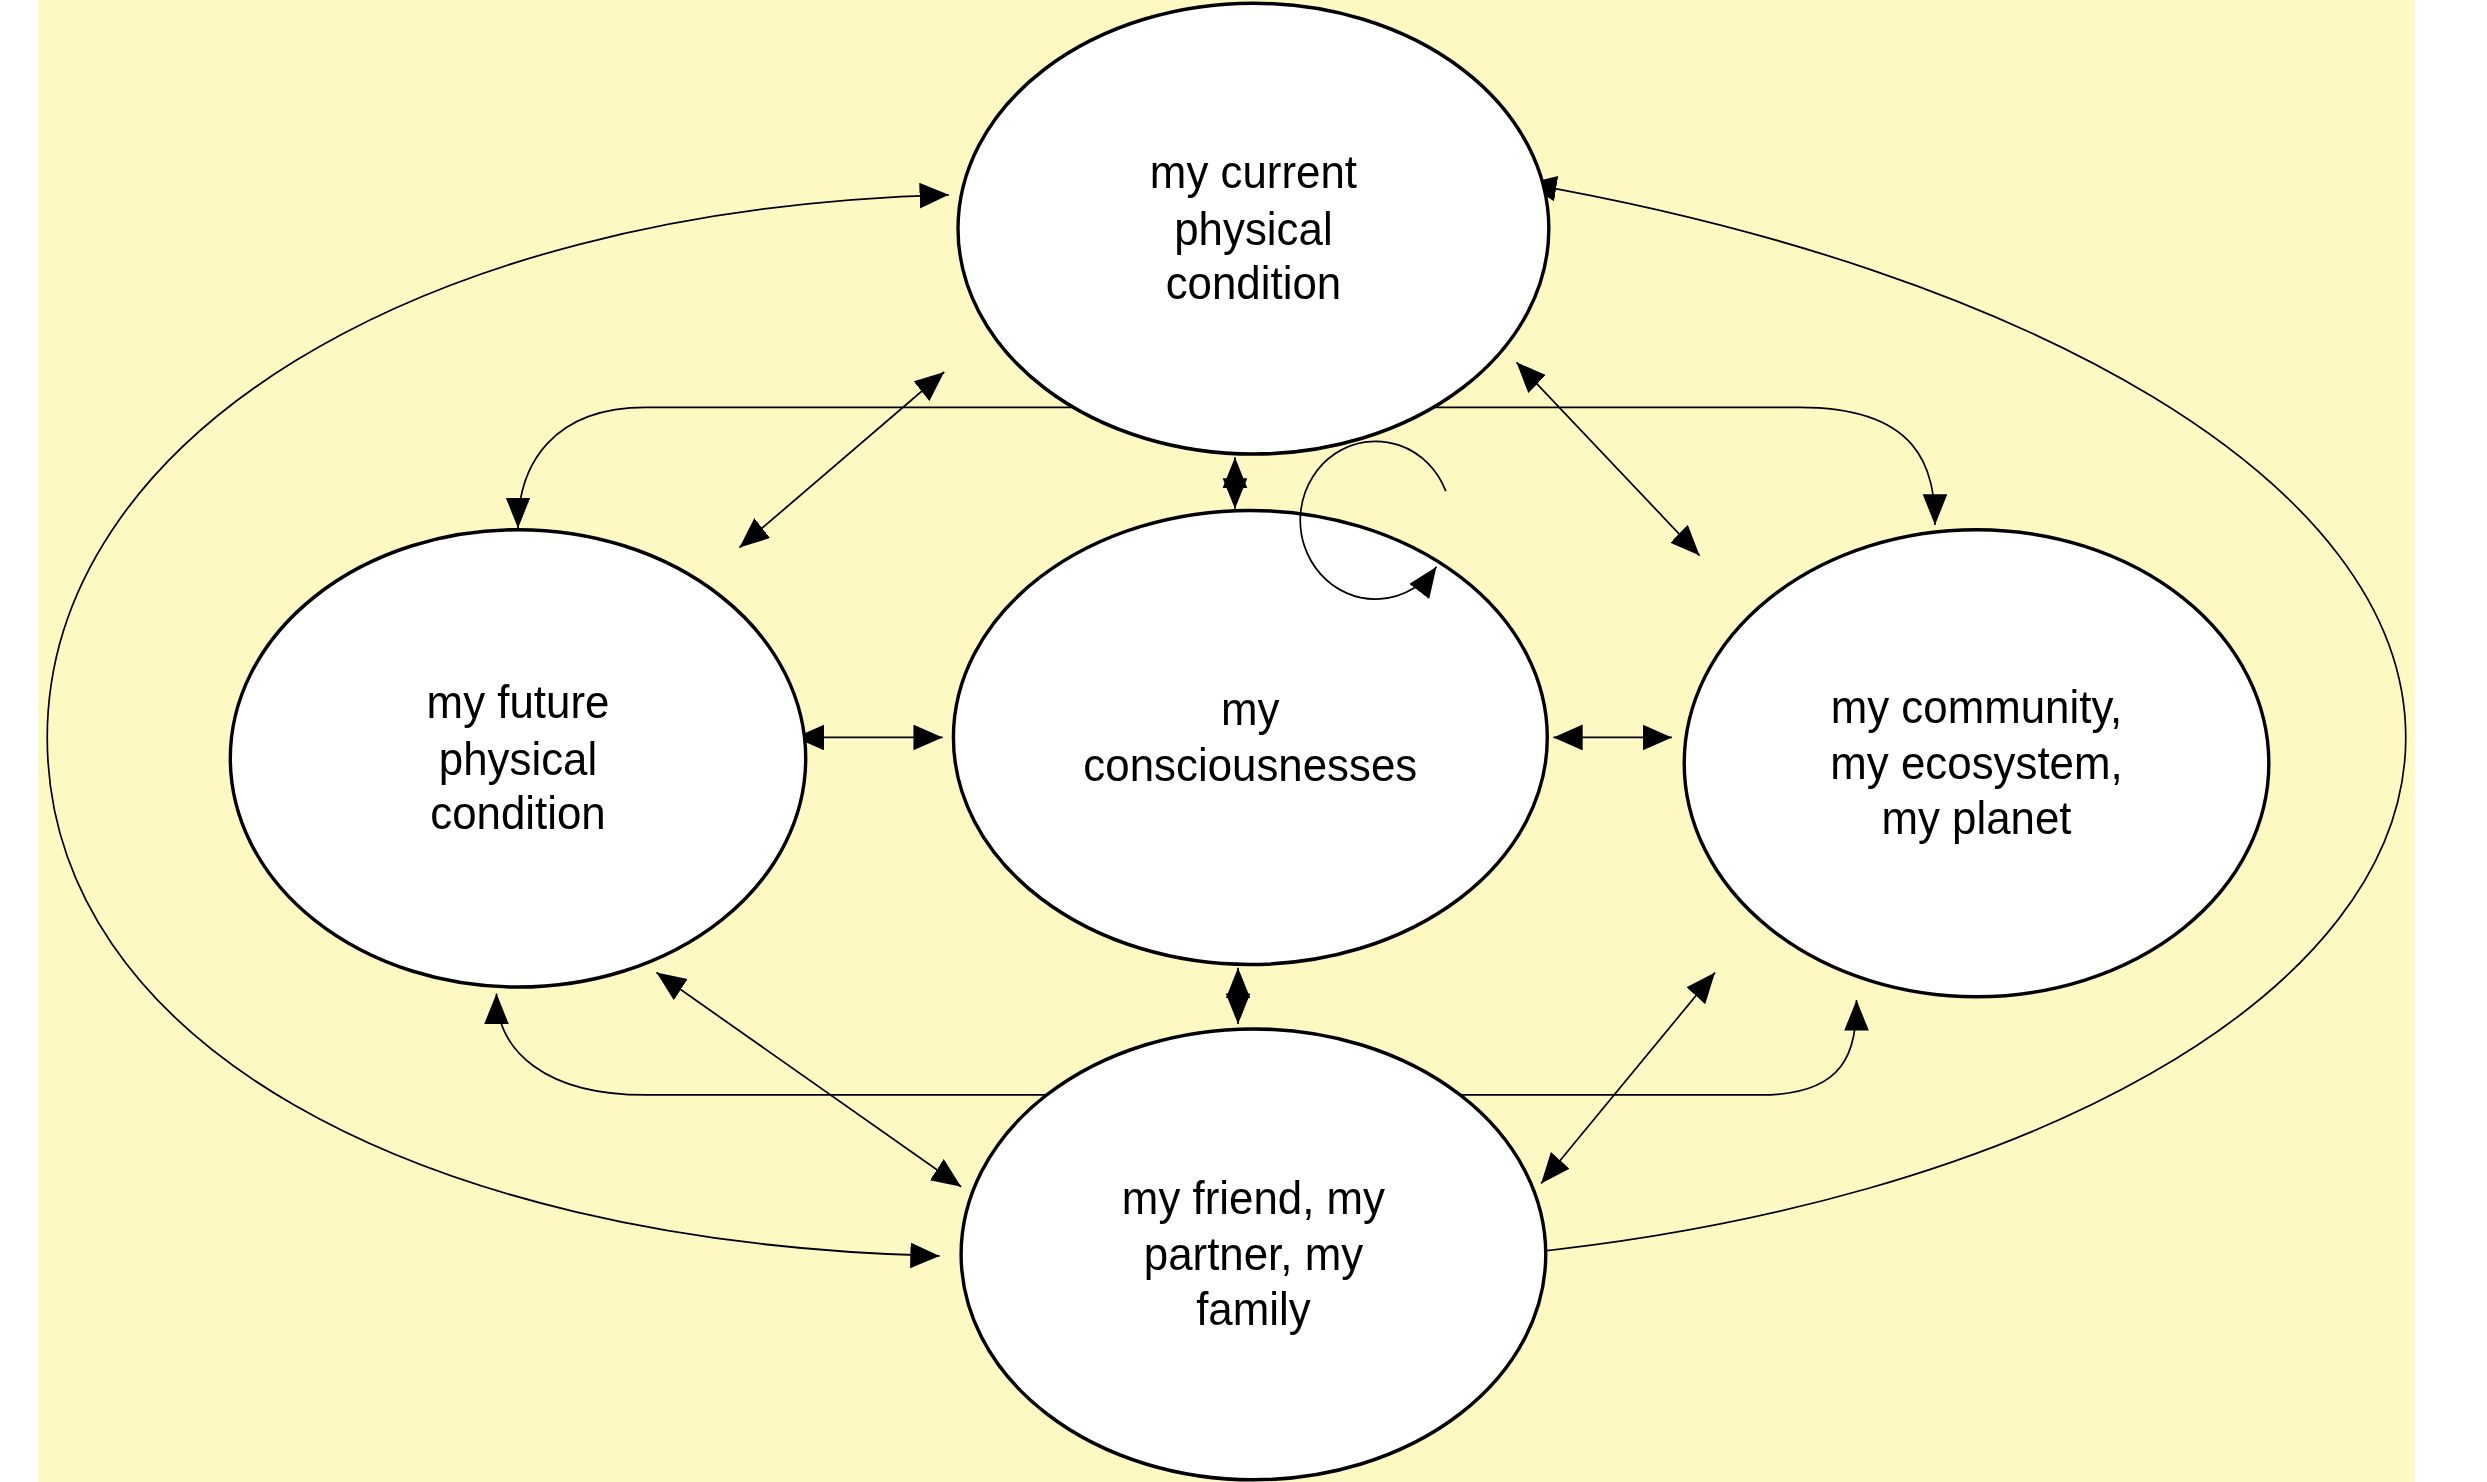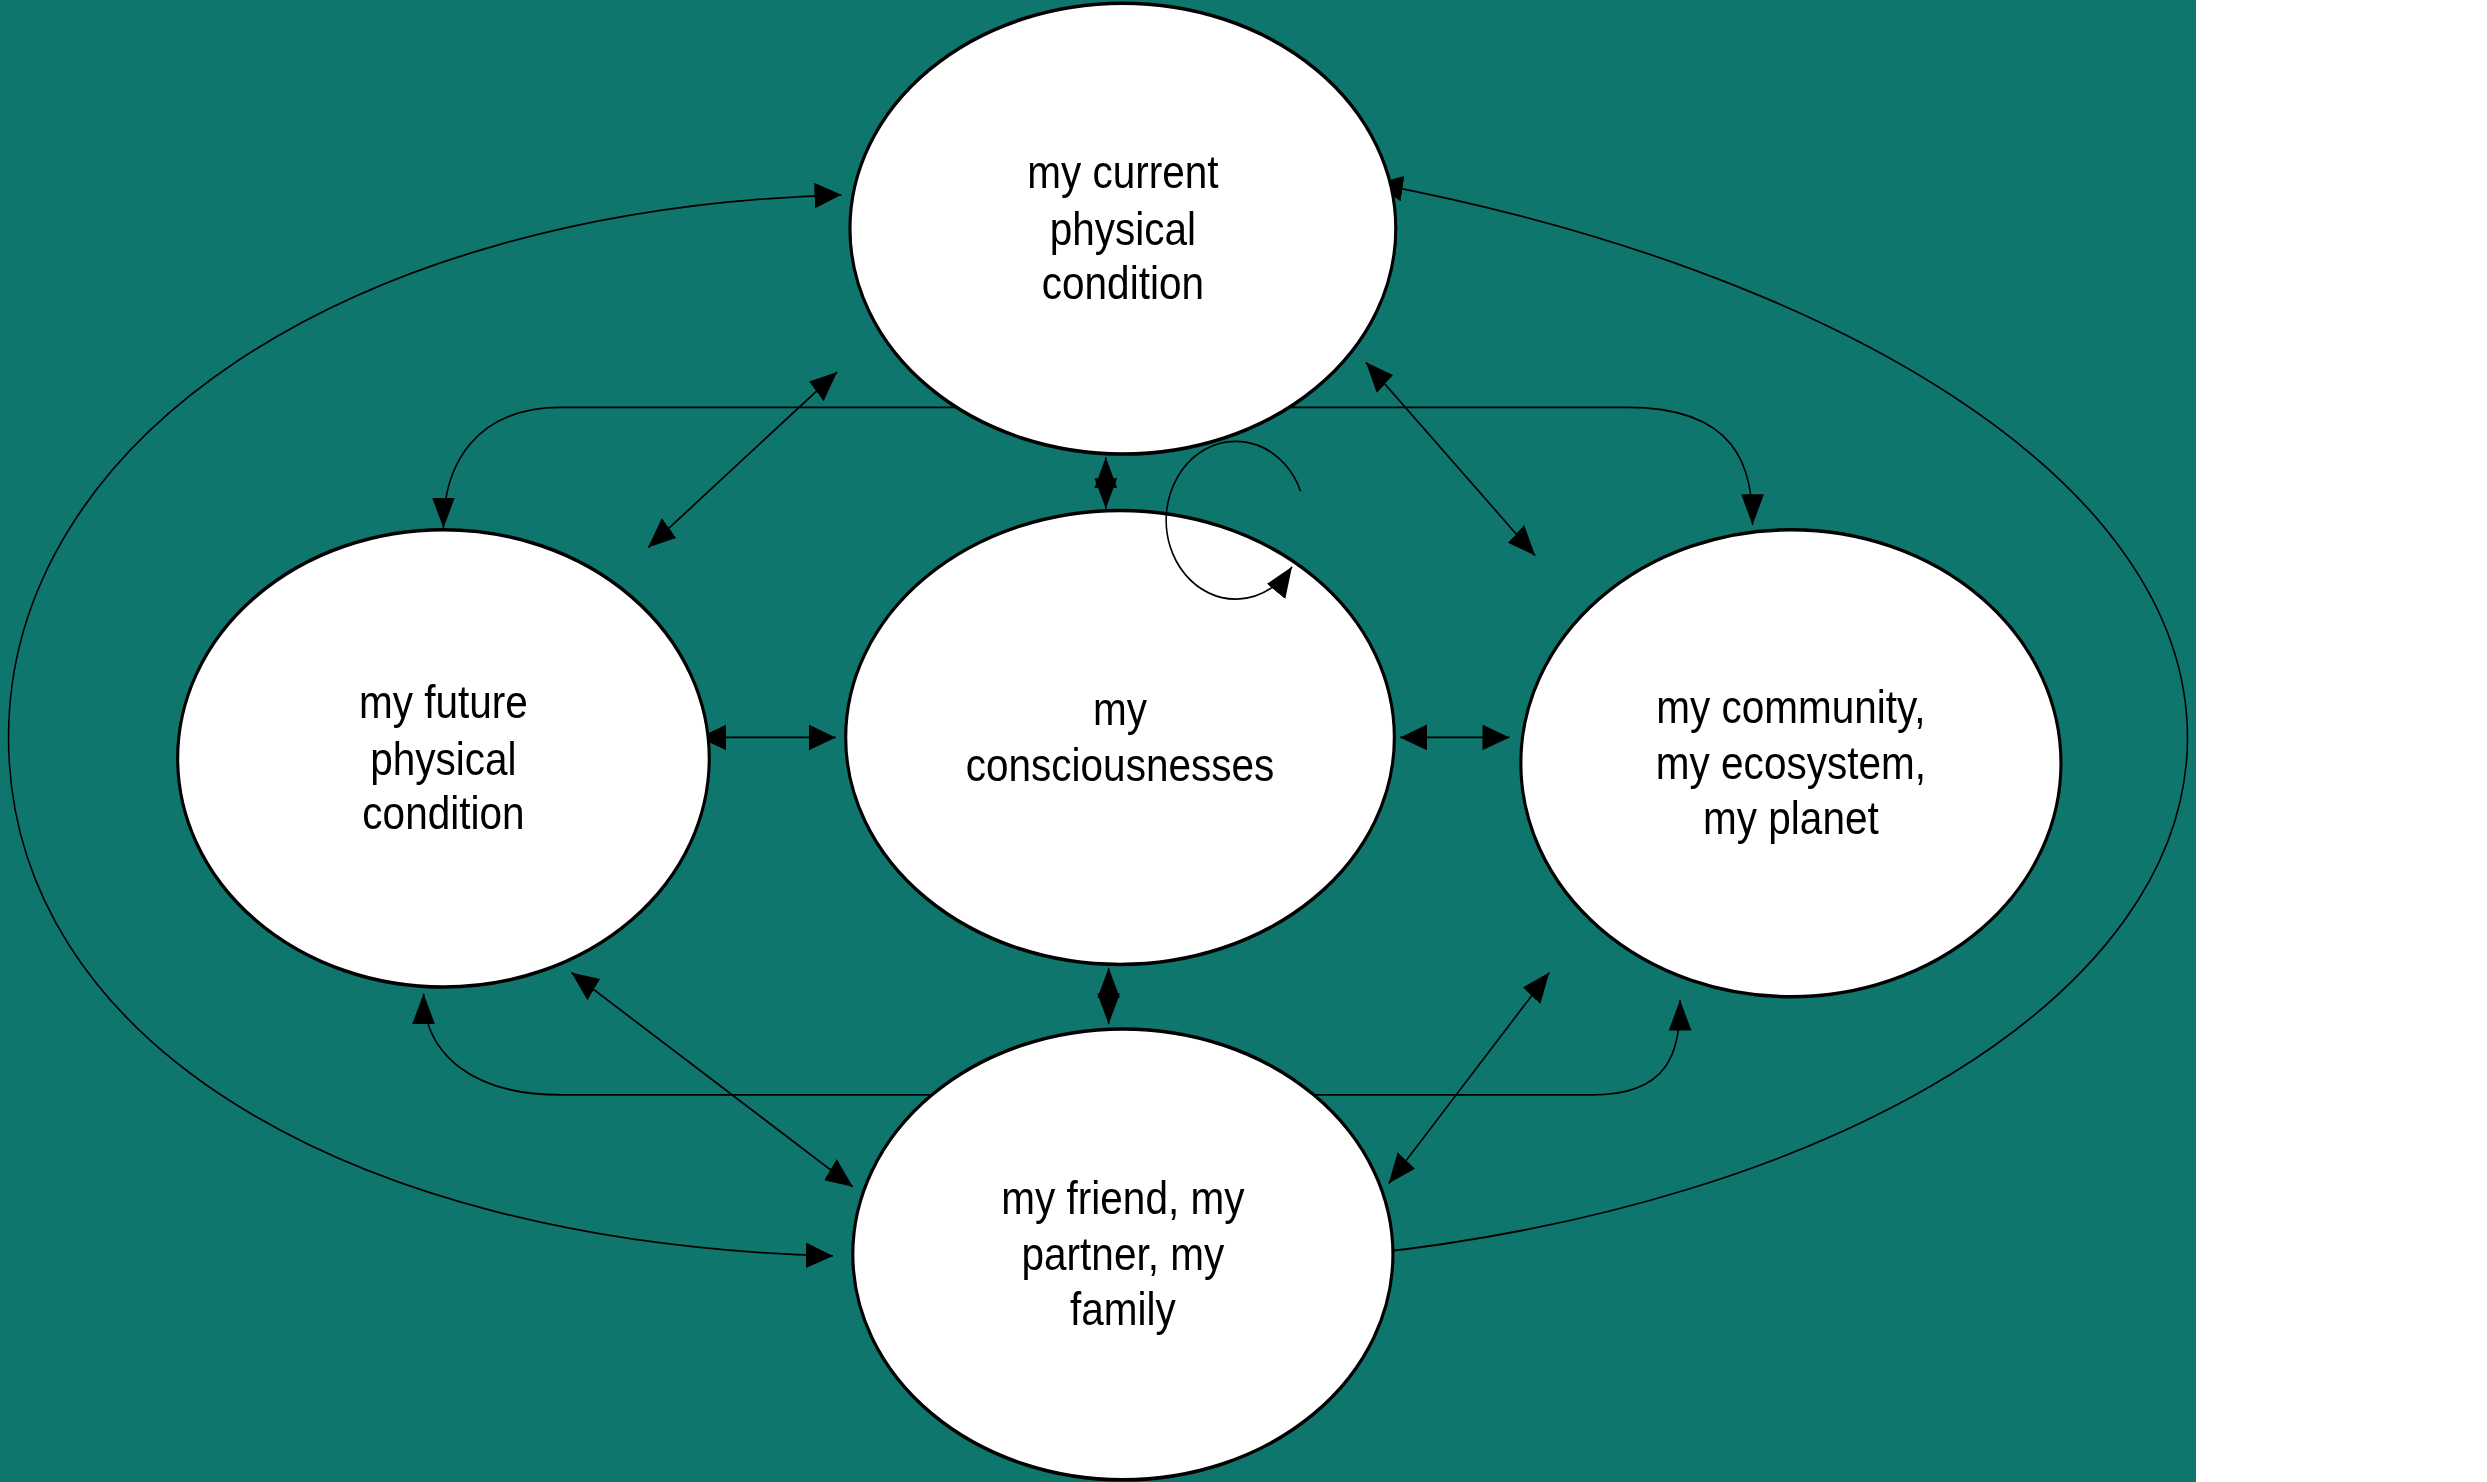--- a/index.html
+++ b/index.html
@@ -1,20 +1,21 @@
 <!DOCTYPE html>
 <html style="font-size:10.7px"><head>
 <meta charset="utf-8">
 <style>
   html,body{margin:0;padding:0;background:#ffffff;}
   .canvas{
     position:relative;
-    width:2196px;height:1483px;
-    background:#0f766e;
+    width:2377px;height:1483px;
+    background:#fef9c3;
     font-family:"Liberation Sans", sans-serif;
+    margin-left:38px;
   }
   .canvas svg{position:absolute;left:0;top:0;width:100%;height:100%;display:block;}
   .node-label{
     width:100%;height:100%;
     display:flex;align-items:center;justify-content:center;
     text-align:center;
     font-family:"Liberation Sans", sans-serif;
     font-size:28.5px;line-height:1.22;
     color:#000000;
     white-space:pre-line;

